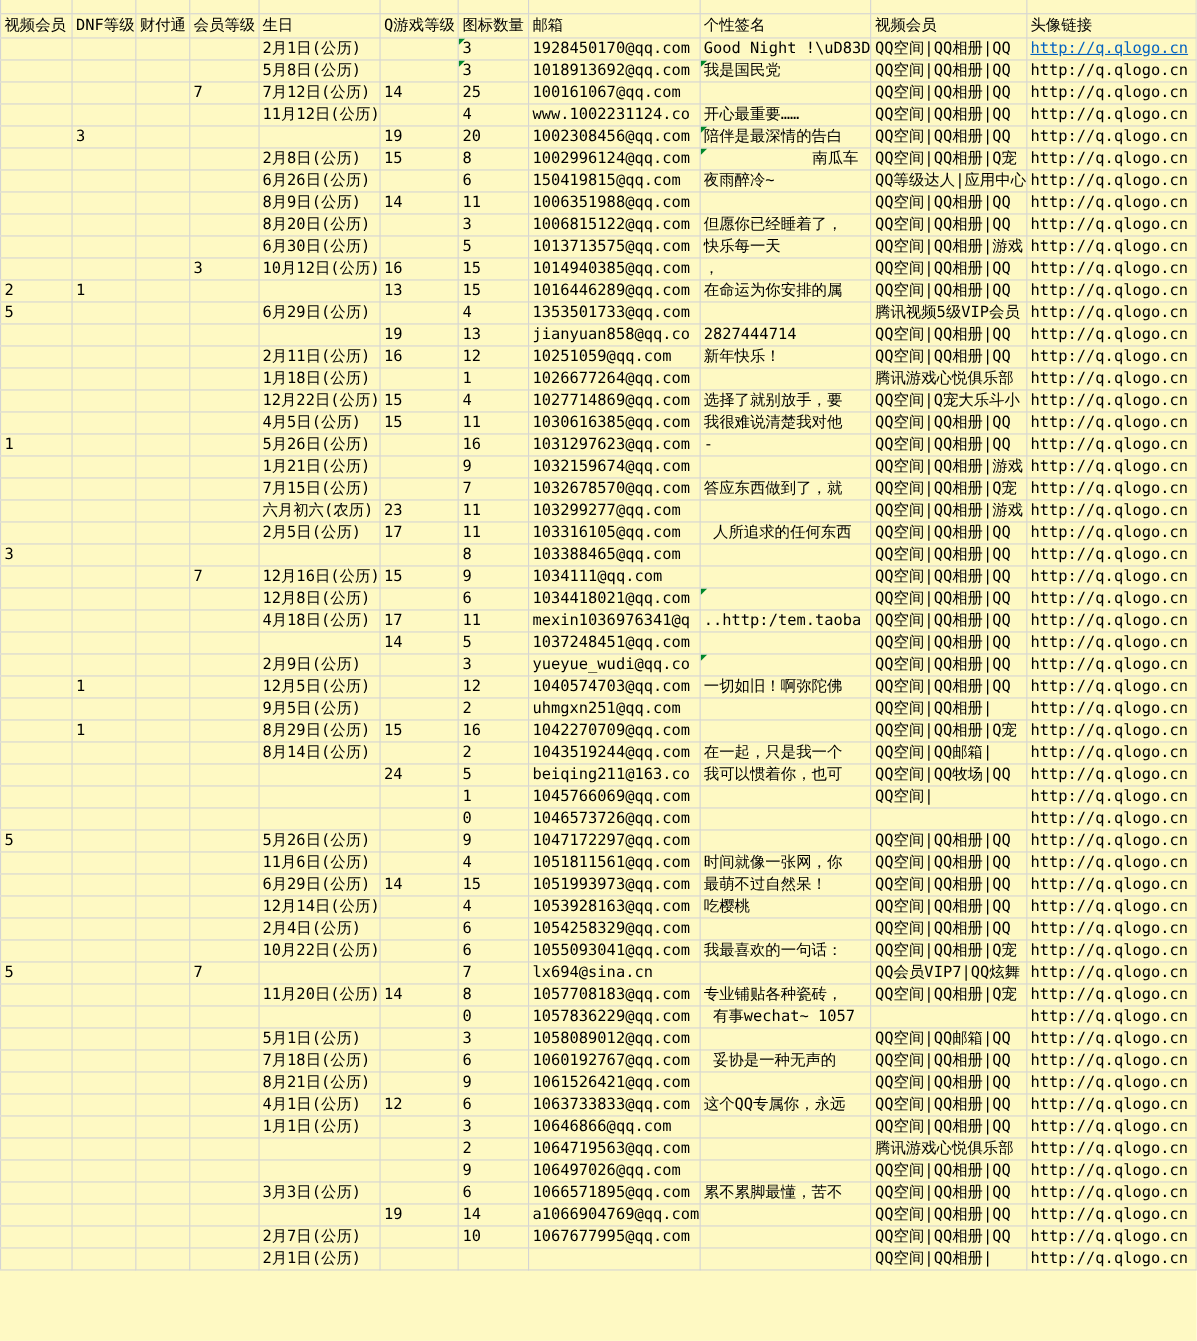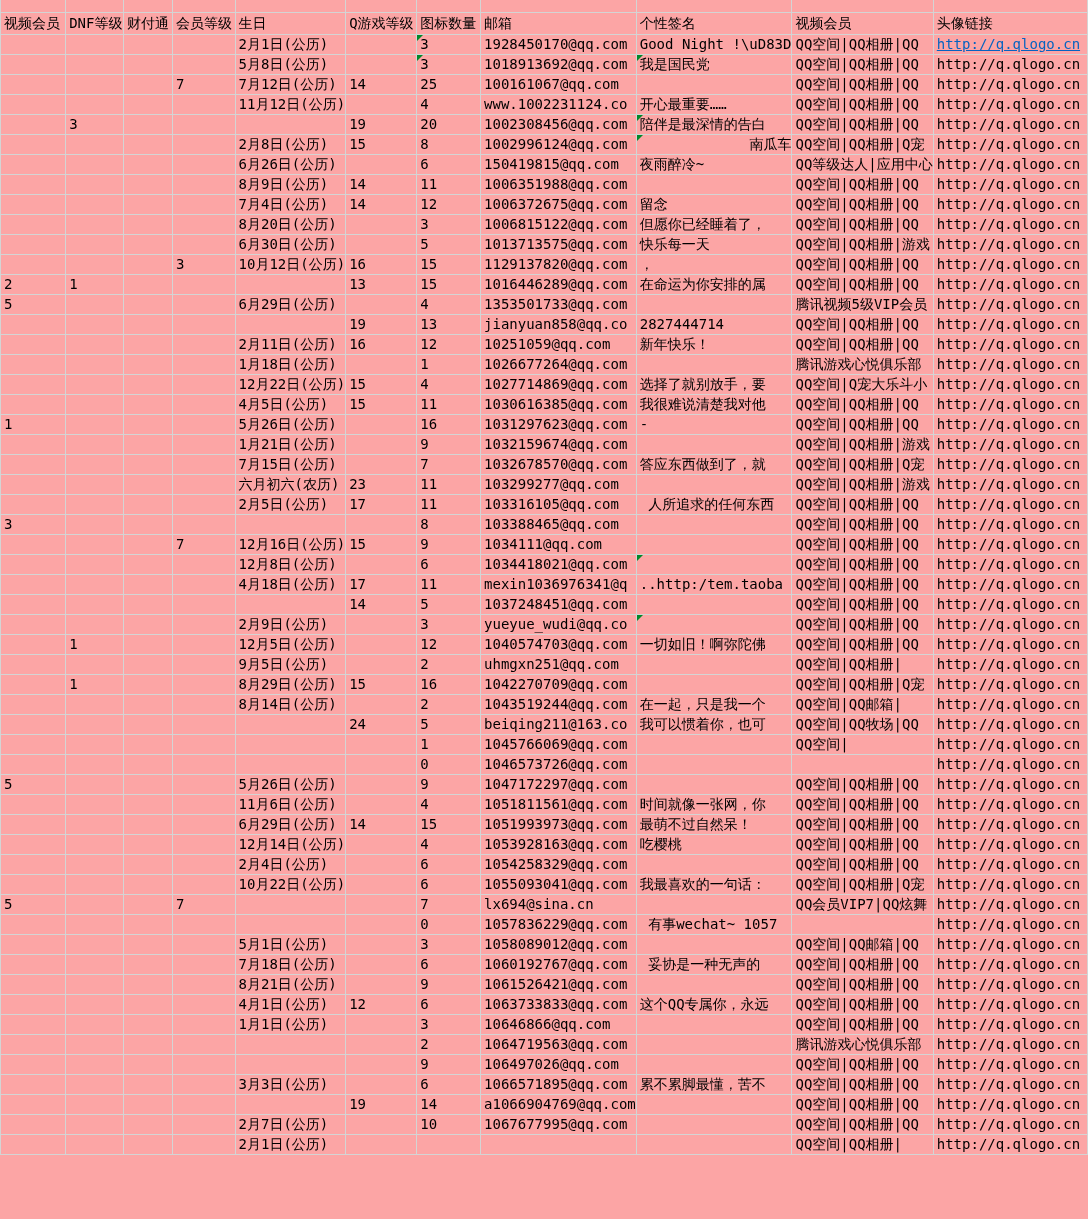--- a/index.html
+++ b/index.html
@@ -1,24 +1,24 @@
 <!DOCTYPE html>
 <html><head>
 <meta charset="utf-8">
 <style>
   html,body{margin:0;padding:0;background:#fff;}
   body{font-family:"DejaVu Sans Mono","Liberation Mono",monospace;font-size:14px;color:#000;}
-  #sheet{position:relative;width:1088px;height:1219px;overflow:hidden;background:#fca5a5;}
+  #sheet{position:relative;width:1088px;height:1219px;overflow:hidden;background:#fef9c3;}
   table{border-collapse:collapse;table-layout:fixed;border-left:1px solid #d4d4d4;}
   td{border-right:1px solid #d4d4d4;border-bottom:1px solid #d4d4d4;
      padding:0 0 0 3px;overflow:hidden;white-space:pre;position:relative;
      height:19px;line-height:19px;vertical-align:middle;}
   tr.strip td{height:12px;}
   tr.header td{height:21px;line-height:21px;}
-  td.ra{text-align:right;padding-right:0;}
+  td.ra{text-align:right;padding-right:11px;}
   .tri{position:absolute;top:0;left:0;width:0;height:0;
        border-top:6px solid #00882B;border-right:6px solid transparent;}
   .hl{color:#0563C1;text-decoration:underline;}
 </style>
 </head>
 <body>
 
 <div id="sheet">
   <table>
     <colgroup>
@@ -163,33 +163,20 @@
           <td>1006351988@qq.com</td>
           <td></td>
           <td>QQ空间|QQ相册|QQ</td>
           <td>http://q.qlogo.cn</td>
         </tr>
         <tr>
           <td></td>
           <td></td>
           <td></td>
           <td></td>
-          <td>7月4日(公历)</td>
-          <td>14</td>
-          <td>12</td>
-          <td>1006372675@qq.com</td>
-          <td>留念</td>
-          <td>QQ空间|QQ相册|QQ</td>
-          <td>http://q.qlogo.cn</td>
-        </tr>
-        <tr>
-          <td></td>
-          <td></td>
-          <td></td>
-          <td></td>
           <td>8月20日(公历)</td>
           <td></td>
           <td>3</td>
           <td>1006815122@qq.com</td>
           <td>但愿你已经睡着了，</td>
           <td>QQ空间|QQ相册|QQ</td>
           <td>http://q.qlogo.cn</td>
         </tr>
         <tr>
           <td></td>
@@ -205,21 +192,21 @@
           <td>http://q.qlogo.cn</td>
         </tr>
         <tr>
           <td></td>
           <td></td>
           <td></td>
           <td>3</td>
           <td>10月12日(公历)</td>
           <td>16</td>
           <td>15</td>
-          <td>1129137820@qq.com</td>
+          <td>1014940385@qq.com</td>
           <td>，</td>
           <td>QQ空间|QQ相册|QQ</td>
           <td>http://q.qlogo.cn</td>
         </tr>
         <tr>
           <td>2</td>
           <td>1</td>
           <td></td>
           <td></td>
           <td></td>
@@ -631,20 +618,33 @@
           <td>lx694@sina.cn</td>
           <td></td>
           <td>QQ会员VIP7|QQ炫舞</td>
           <td>http://q.qlogo.cn</td>
         </tr>
         <tr>
           <td></td>
           <td></td>
           <td></td>
           <td></td>
+          <td>11月20日(公历)</td>
+          <td>14</td>
+          <td>8</td>
+          <td>1057708183@qq.com</td>
+          <td>专业铺贴各种瓷砖，</td>
+          <td>QQ空间|QQ相册|Q宠</td>
+          <td>http://q.qlogo.cn</td>
+        </tr>
+        <tr>
+          <td></td>
+          <td></td>
+          <td></td>
+          <td></td>
           <td></td>
           <td></td>
           <td>0</td>
           <td>1057836229@qq.com</td>
           <td> 有事wechat~ 1057</td>
           <td></td>
           <td>http://q.qlogo.cn</td>
         </tr>
         <tr>
           <td></td>

